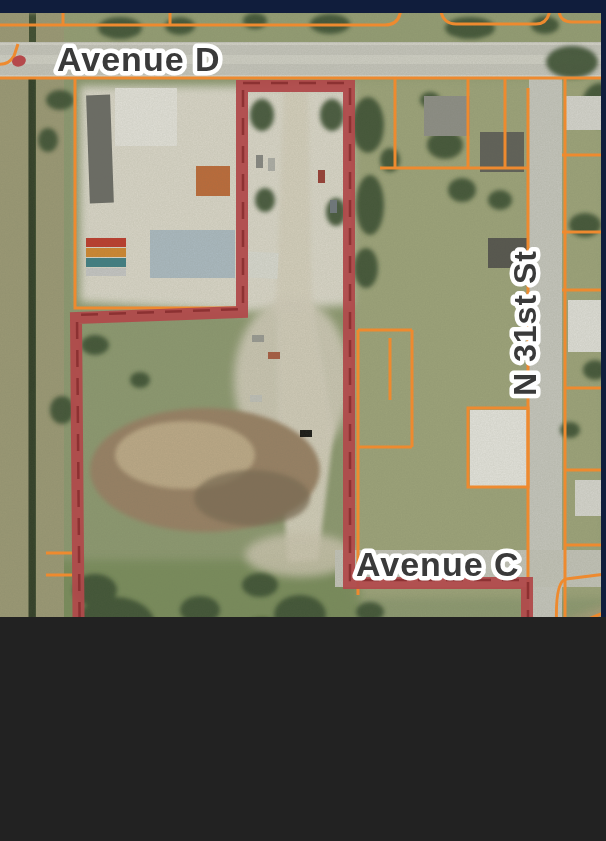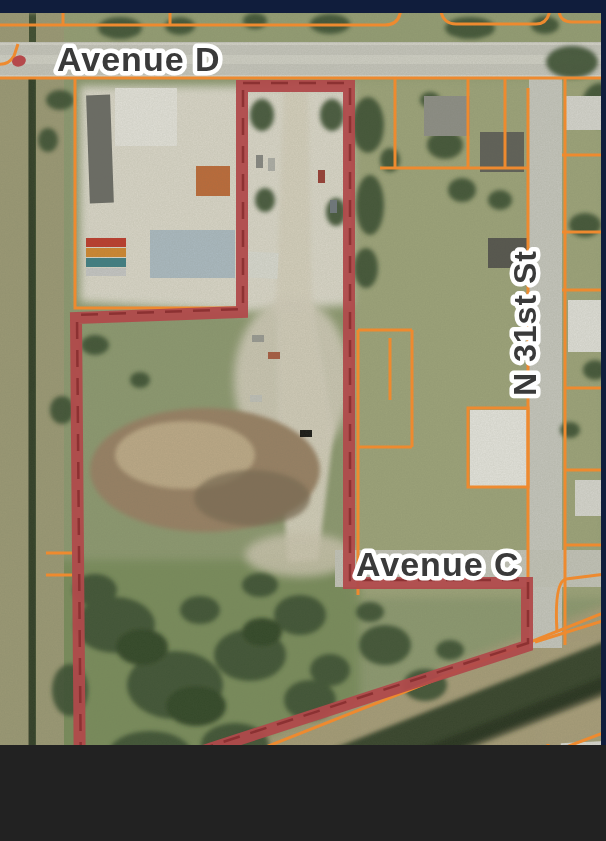--- a/index.html
+++ b/index.html
@@ -1,17 +1,17 @@
 <!DOCTYPE html>
 <html><head>
 <meta charset="utf-8">
 <style>
   html,body{margin:0;padding:0;background:#222;}
   .screen{
-    position:relative;width:606px;height:745px;overflow:hidden;
+    position:relative;width:606px;height:617px;overflow:hidden;
     background:#8e9a71;font-family:"Liberation Sans",sans-serif;
   }
   .screen svg{position:absolute;left:0;top:0;display:block;}
   .topbar{position:absolute;left:0;top:0;width:606px;height:13px;background:#101d3c;z-index:5;}
   .rightbar{position:absolute;right:0;top:0;width:5px;height:841px;background:#101d3c;z-index:5;}
   .street-label{
     font-family:"Liberation Sans",sans-serif;font-weight:bold;
     fill:#3a3a3a;stroke:#ffffff;stroke-width:9px;stroke-linejoin:round;
     paint-order:stroke;letter-spacing:1px;
   }

